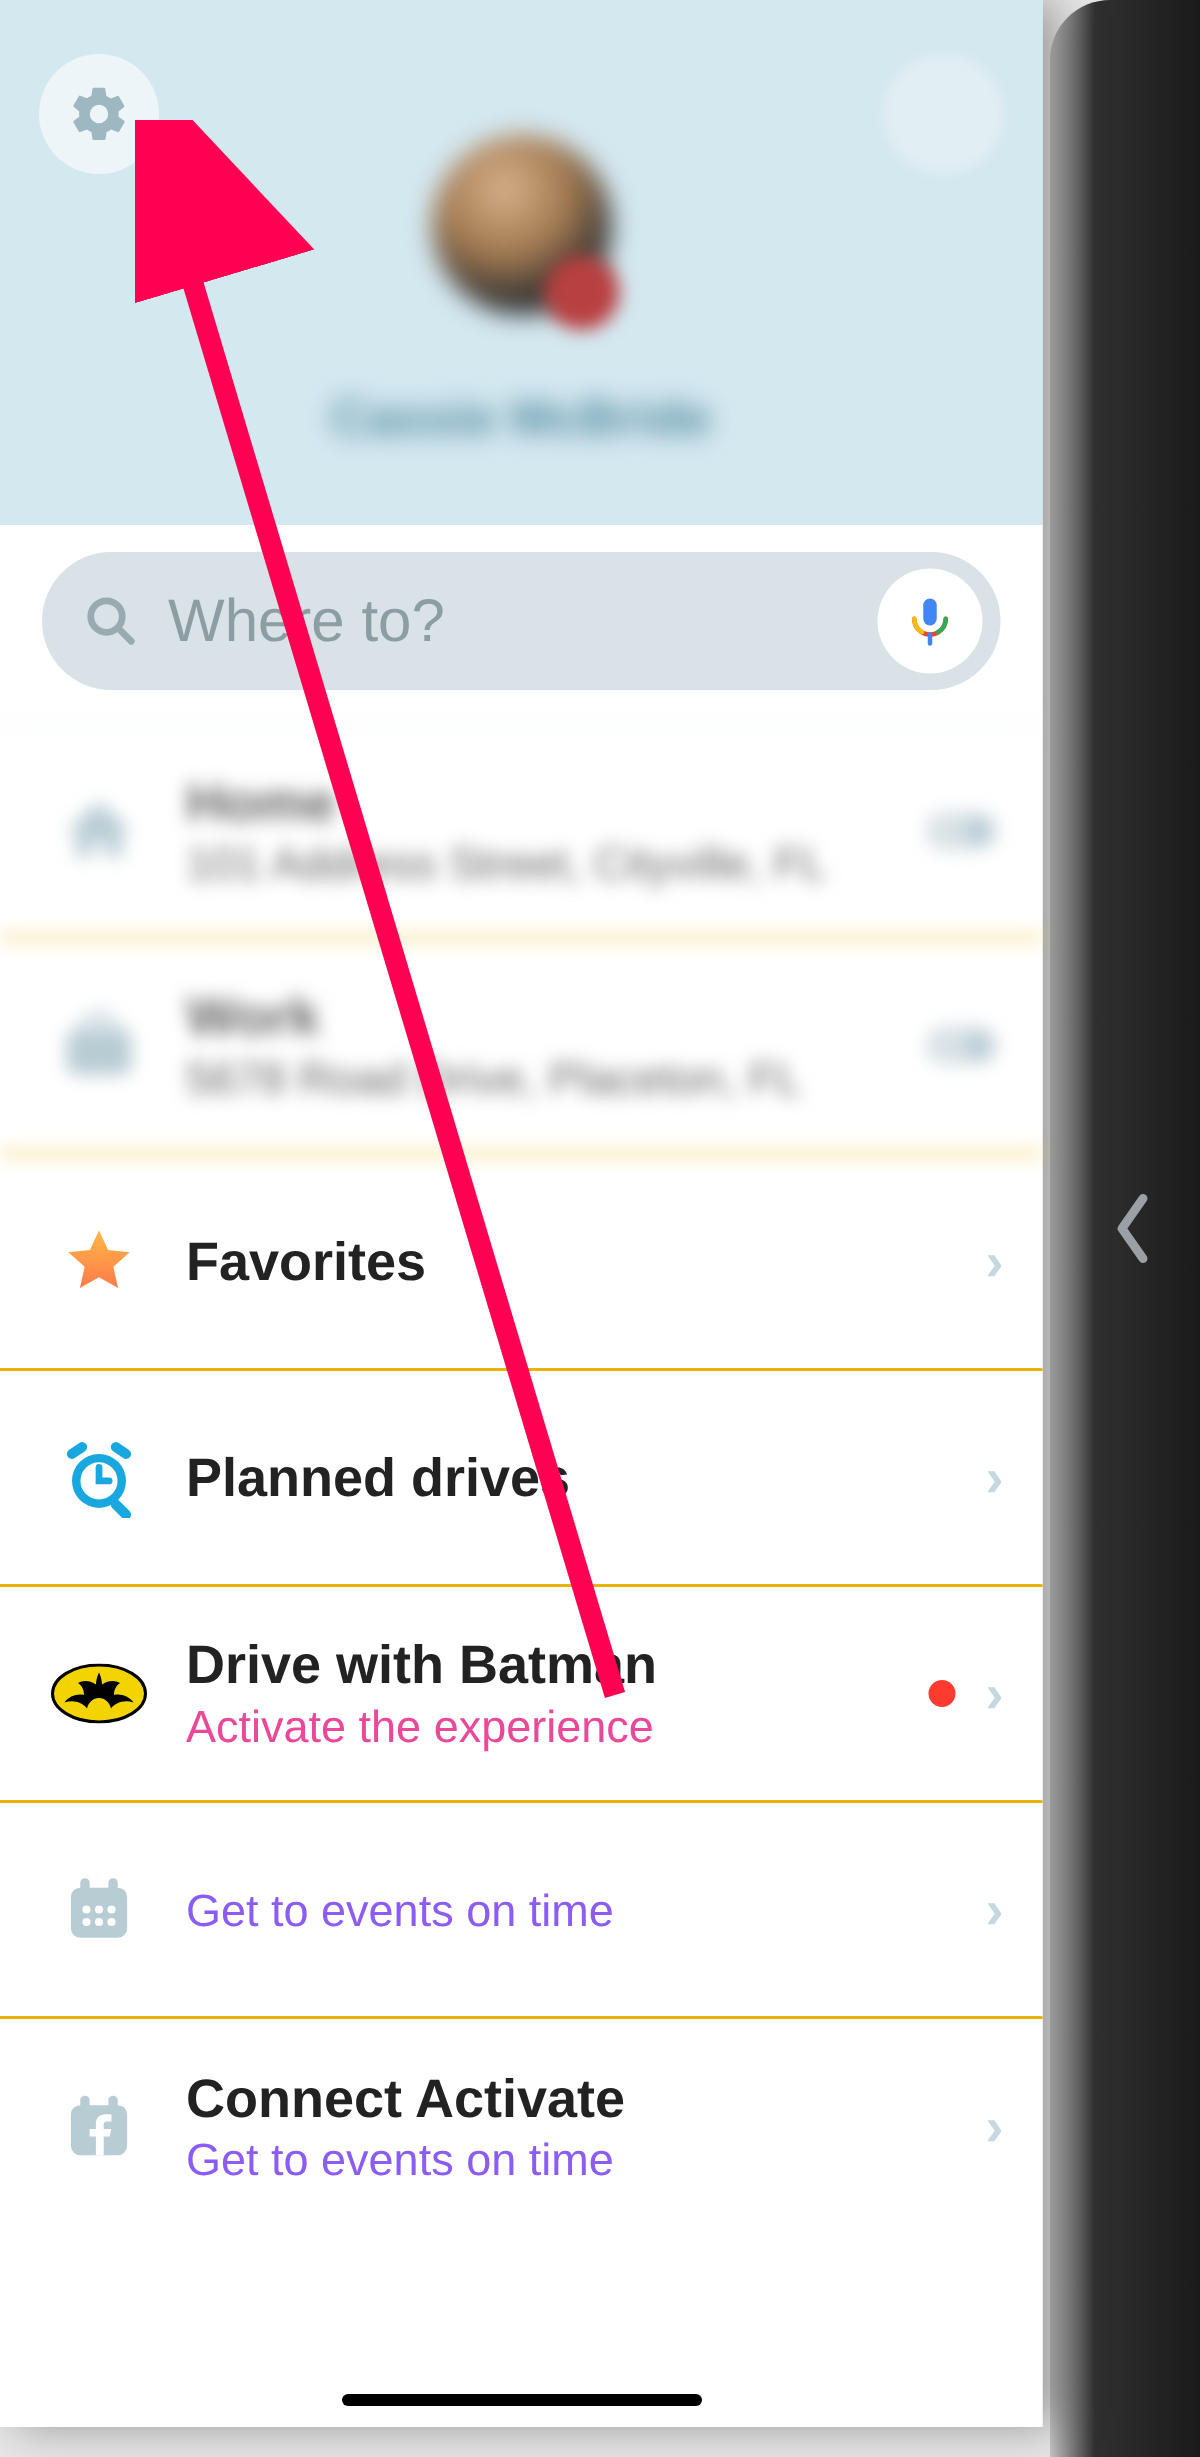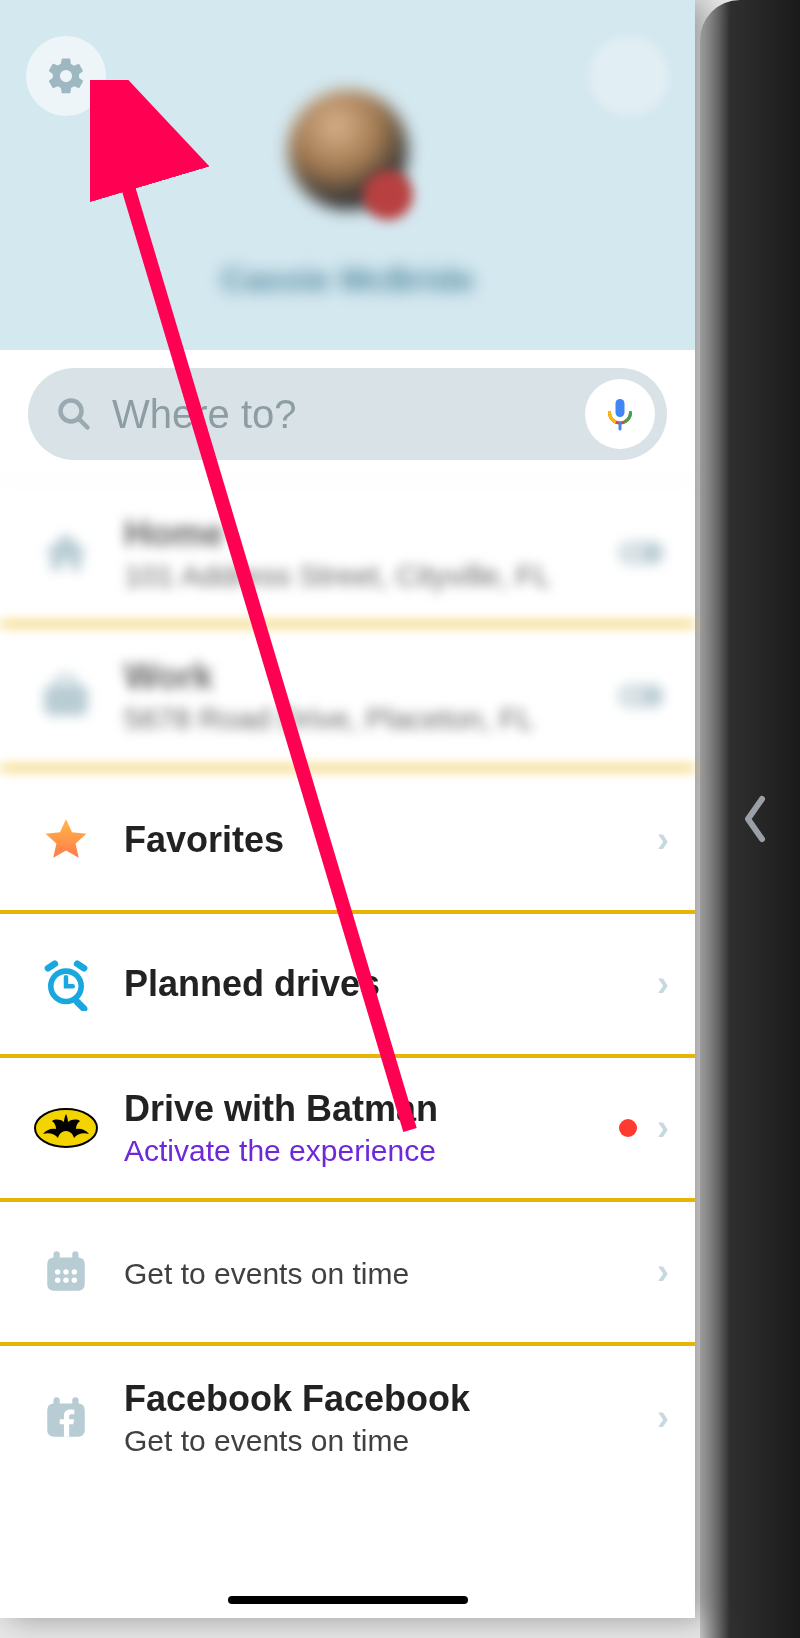--- a/index.html
+++ b/index.html
@@ -54,29 +54,29 @@
     display:flex; align-items:center; padding:0 12px 0 28px; gap:20px;
   }
   .search-ph { flex:1; color:#8d9da4; font-size:40px; }
   .mic-btn {
     width:70px; height:70px; border-radius:50%; background:#fff;
     display:flex; align-items:center; justify-content:center;
   }
   .list { flex:1; background:#fff; }
   .row {
     display:flex; align-items:center; padding:0 26px; min-height:144px;
-    border-bottom:4px solid #eab308; position:relative;
+    border-bottom:2px solid #eab308; position:relative;
   }
   .row.blurred { filter:blur(6px); }
   .row.top-border { border-top:1px solid #e9edef; }
   .icon-col { width:80px; display:flex; justify-content:center; }
   .text-col { flex:1; padding-left:18px; }
   .title { font-size:36px; font-weight:700; color:#222; }
-  .sub { font-size:30px; color:#404040; margin-top:4px; }
-  .sub.link { color:#6d28d9; }
+  .sub { font-size:30px; color:#8b5cf6; margin-top:4px; }
+  .sub.link { color:#ec4899; }
   .chev { color:#c7d9e0; font-size:36px; font-weight:700; }
   .dot { width:18px; height:18px; border-radius:50%; background:#ff3b30; margin-right:20px; }
   .pill { width:48px; height:26px; border-radius:13px; background:#d9e2e6; position:relative; margin-right:4px;}
   .pill:after{content:"";position:absolute;right:4px;top:4px;width:18px;height:18px;border-radius:50%;background:#b8ccd4;}
   .home-indicator{
     position:absolute; bottom:14px; left:50%; transform:translateX(-50%);
     width:240px; height:8px; border-radius:4px; background:#000;
   }
   .annotation-arrow{
     position:absolute; left:90px; top:80px; width:340px; height:1060px;
@@ -231,21 +231,21 @@
       <div class="row" style="border-bottom:none">
         <div class="icon-col">
           <svg width="50" height="50" viewBox="0 0 24 24">
             <rect x="3" y="5" width="18" height="16" rx="3" fill="#b8ccd4"></rect>
             <rect x="6" y="2" width="3" height="5" rx="1.5" fill="#b8ccd4"></rect>
             <rect x="15" y="2" width="3" height="5" rx="1.5" fill="#b8ccd4"></rect>
             <path fill="#fff" d="M13.5 21v-6h2l.4-2.4h-2.4v-1.3c0-.7.2-1.1 1.2-1.1h1.3V8c-.6-.1-1.3-.1-1.9-.1-1.9 0-3.1 1.1-3.1 3.1v1.6H9v2.4h2V21Z"></path>
           </svg>
         </div>
         <div class="text-col">
-          <div class="title">Facebook Facebook</div>
+          <div class="title">Connect Activate</div>
           <div class="sub">Get to events on time</div>
         </div>
         <span class="chev">›</span>
       </div>
 
     </div>
 
     <div class="home-indicator"></div>
 
   </div>

